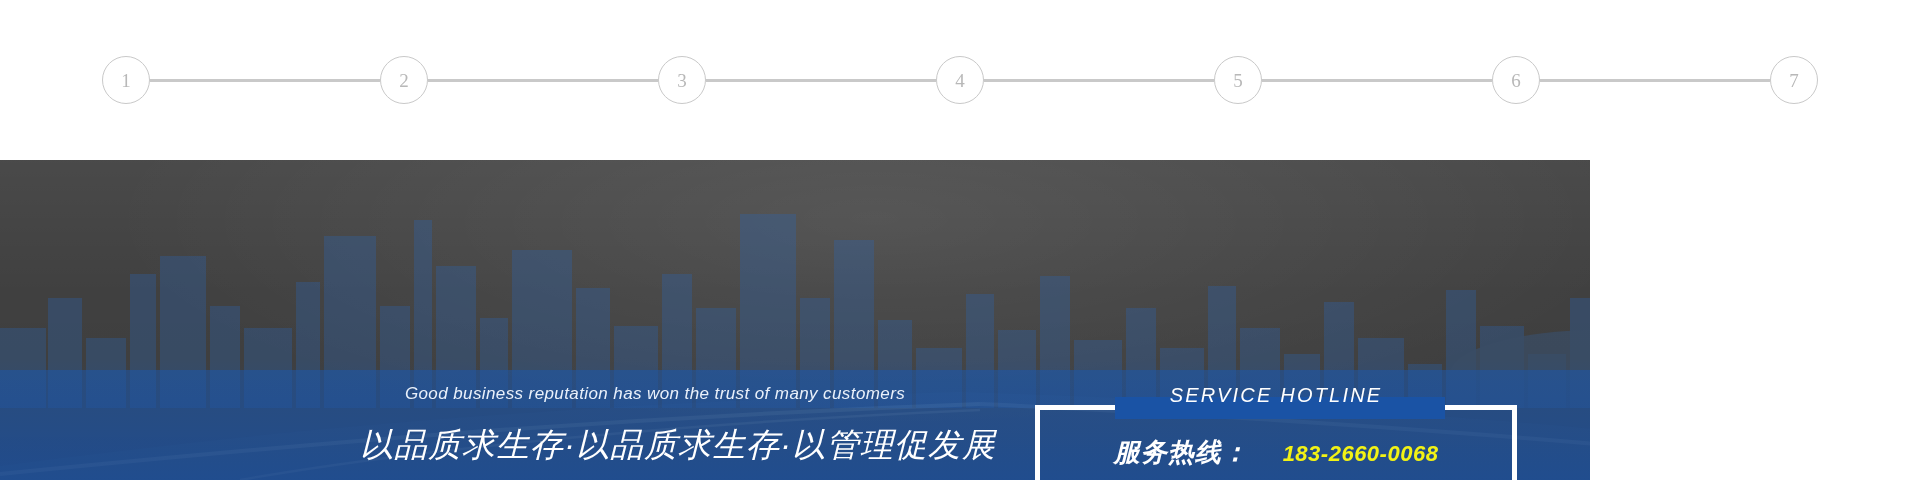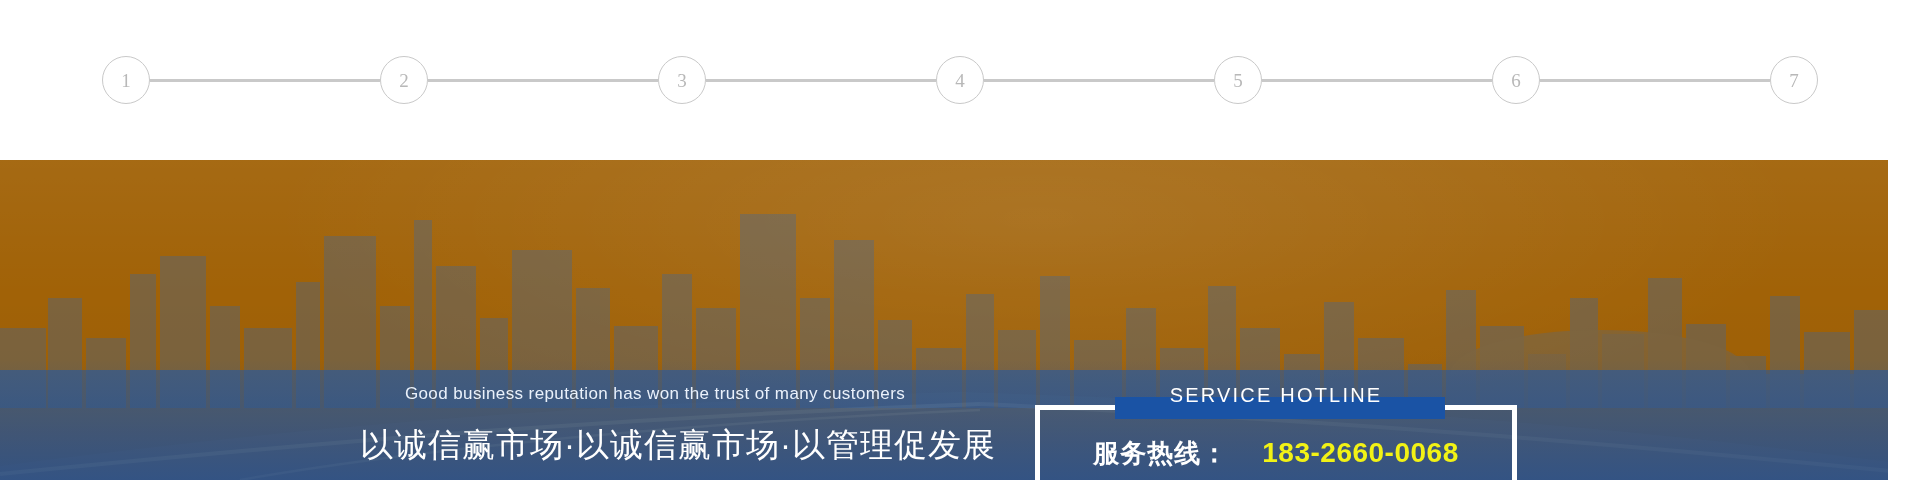--- a/index.html
+++ b/index.html
@@ -32,23 +32,24 @@
     color:#b8b8b8; font-size:19px; line-height:1;
     font-family:"Liberation Serif", serif;
     user-select:none;
   }
   .step-line{
     flex:1 1 auto; height:3px; background:#c9c9c9;
   }
 
   
   .banner{
-    position:absolute; left:0; top:160px; width:1888px; height:320px;
-    background:#a16207;
+    position:absolute; left:0; top:160px; width:1590px; height:320px;
+    background:#404040;
     overflow:hidden;
+    font-style:italic;
   }
   
   .banner-sky{
     position:absolute; inset:0;
     background:
       radial-gradient(ellipse 1100px 320px at 55% 18%, rgba(255,255,255,0.085), rgba(255,255,255,0) 70%),
       linear-gradient(180deg, rgba(255,255,255,0.05) 0%, rgba(255,255,255,0.00) 42%, rgba(0,0,0,0.05) 100%);
   }
   
   .skyline{
@@ -114,21 +115,21 @@
     display:flex; align-items:baseline; justify-content:center;
     white-space:nowrap;
     gap:34px;
   }
   .hl-row + .hl-row{ margin-top:12px; }
   .hl-label{
     color:#ffffff; font-weight:bold; font-size:26px;
     letter-spacing:1px; line-height:1;
   }
   .hl-num{
-    color:#f2f215; font-weight:bold; font-size:28px;
+    color:#f2f215; font-weight:bold; font-size:22px;
     letter-spacing:0.5px; line-height:1;
   }
   .hl-row-2{ padding-left:128px; }
 </style>
 </head>
 <body>
 
 <div class="stepbar-section">
   <div class="stepbar">
     <div class="step-wrap">
@@ -241,21 +242,21 @@
       <path d="M980,34 C1340,50 1640,76 1920,104" stroke="#4a86d0" stroke-width="4" fill="none" opacity="0.45"></path>
       <path d="M240,110 C420,78 700,52 980,40" stroke="#5b93d8" stroke-width="2.5" fill="none" opacity="0.4"></path>
     </svg>
   </div>
 
   <div class="banner-bottom-fade"></div>
 
   <div class="slogan">
     <div class="slogan-inner">
       <div class="slogan-en">Good business  reputation has  won  the  trust  of  many  customers</div>
-      <div class="slogan-cn">以诚信赢市场·以诚信赢市场·以管理促发展</div>
+      <div class="slogan-cn">以品质求生存·以品质求生存·以管理促发展</div>
 
     </div>
   </div>
 
   <div class="hotline">
     <div class="hl-frame"></div>
     <div class="hl-gap"></div>
     <div class="hl-title">SERVICE  HOTLINE</div>
 
     <div class="hl-rows">

